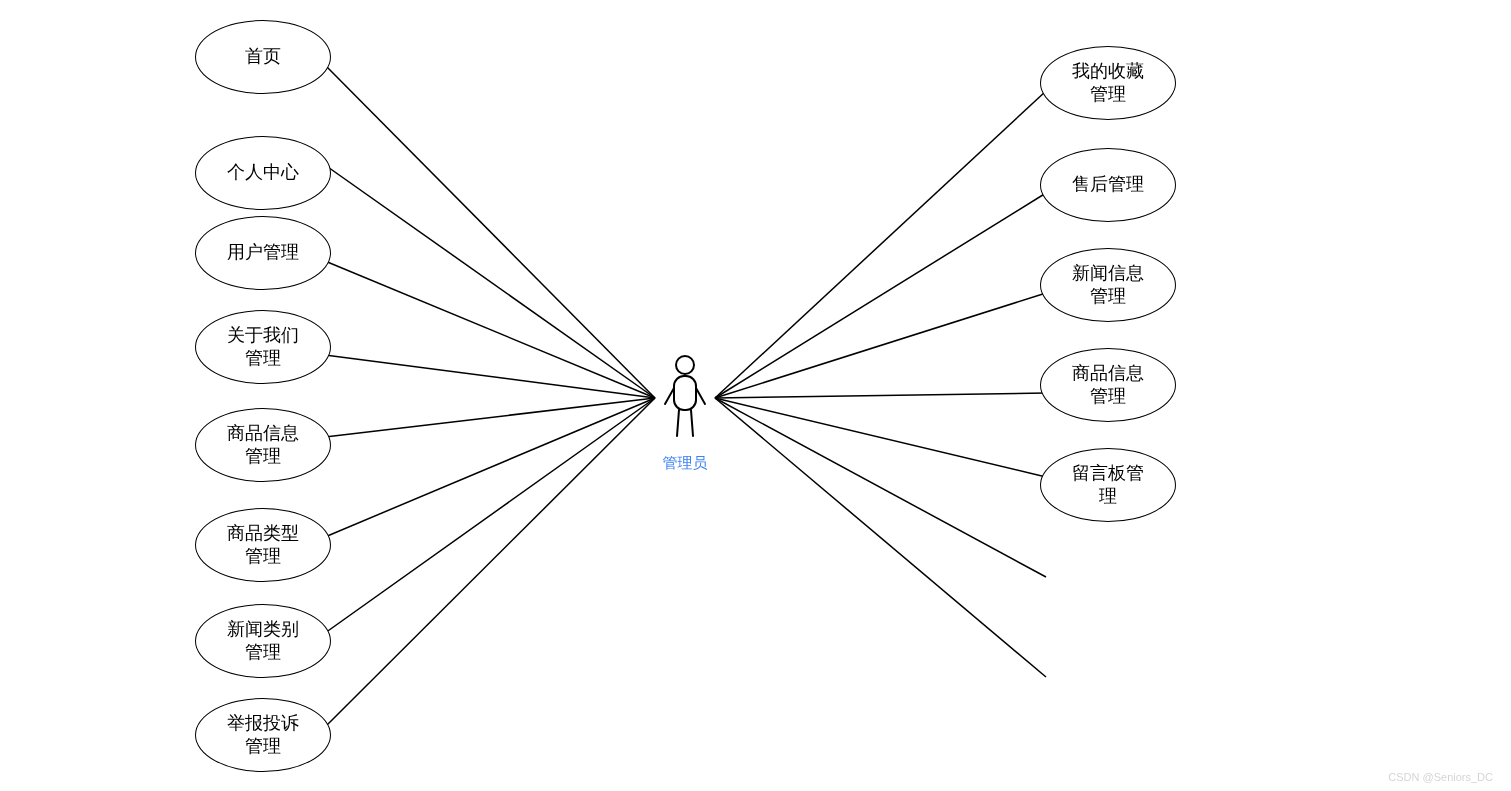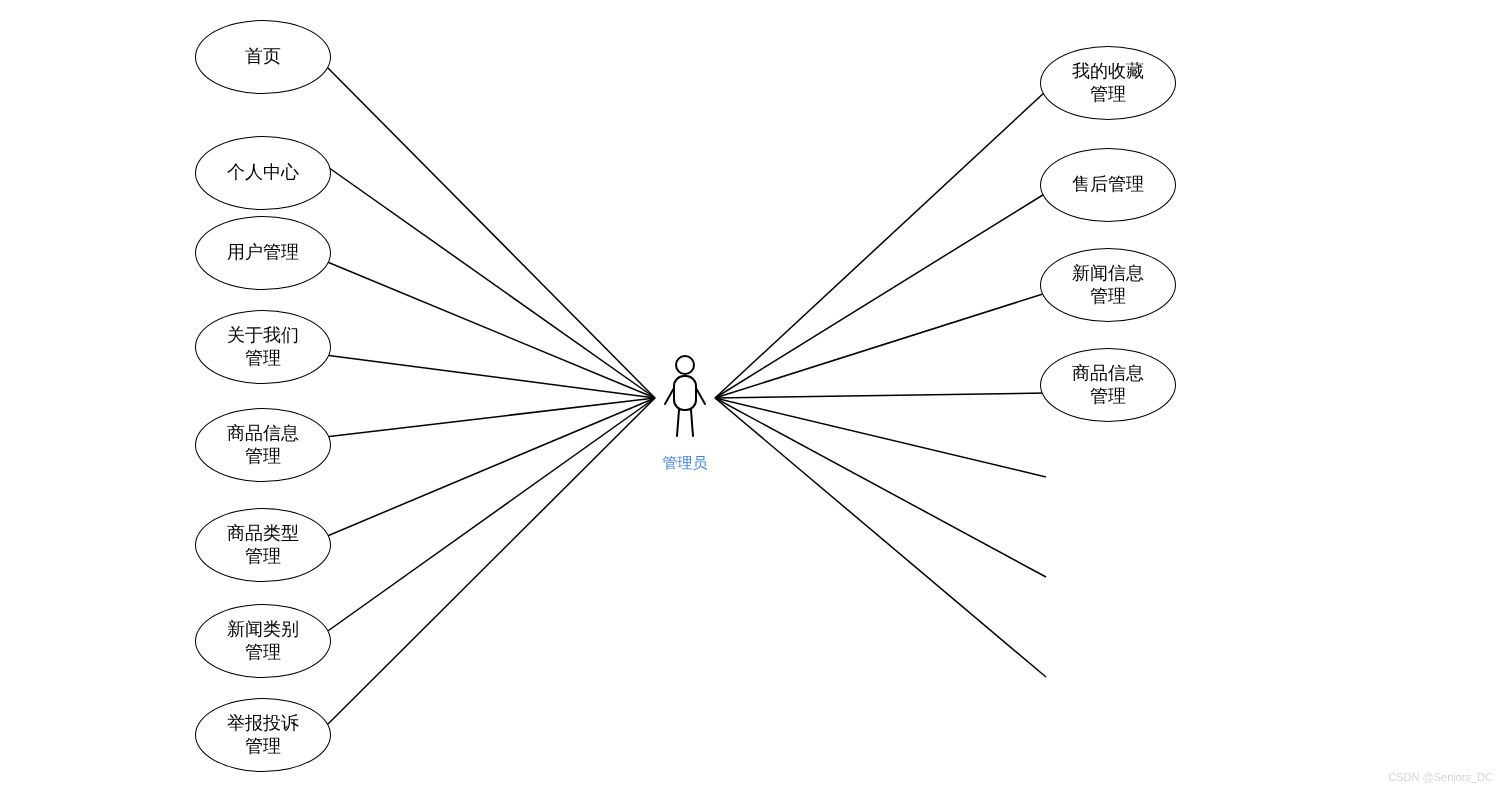--- a/index.html
+++ b/index.html
@@ -127,13 +127,17 @@
       <span style="white-space: pre-line;">售后管理</span>
     </div>
     <div class="ellipse" style="left: 1040px; top: 248px; width: 136px; height: 74px;">
       <span style="white-space: pre-line;">新闻信息
 管理</span>
     </div>
     <div class="ellipse" style="left: 1040px; top: 348px; width: 136px; height: 74px;">
       <span style="white-space: pre-line;">商品信息
 管理</span>
     </div>
+    <div class="ellipse" style="left: 1040px; top: 448px; width: 136px; height: 74px;">
+      <span style="white-space: pre-line;">留言板管
+理</span>
+    </div>
   </div>
 
 </body></html>

